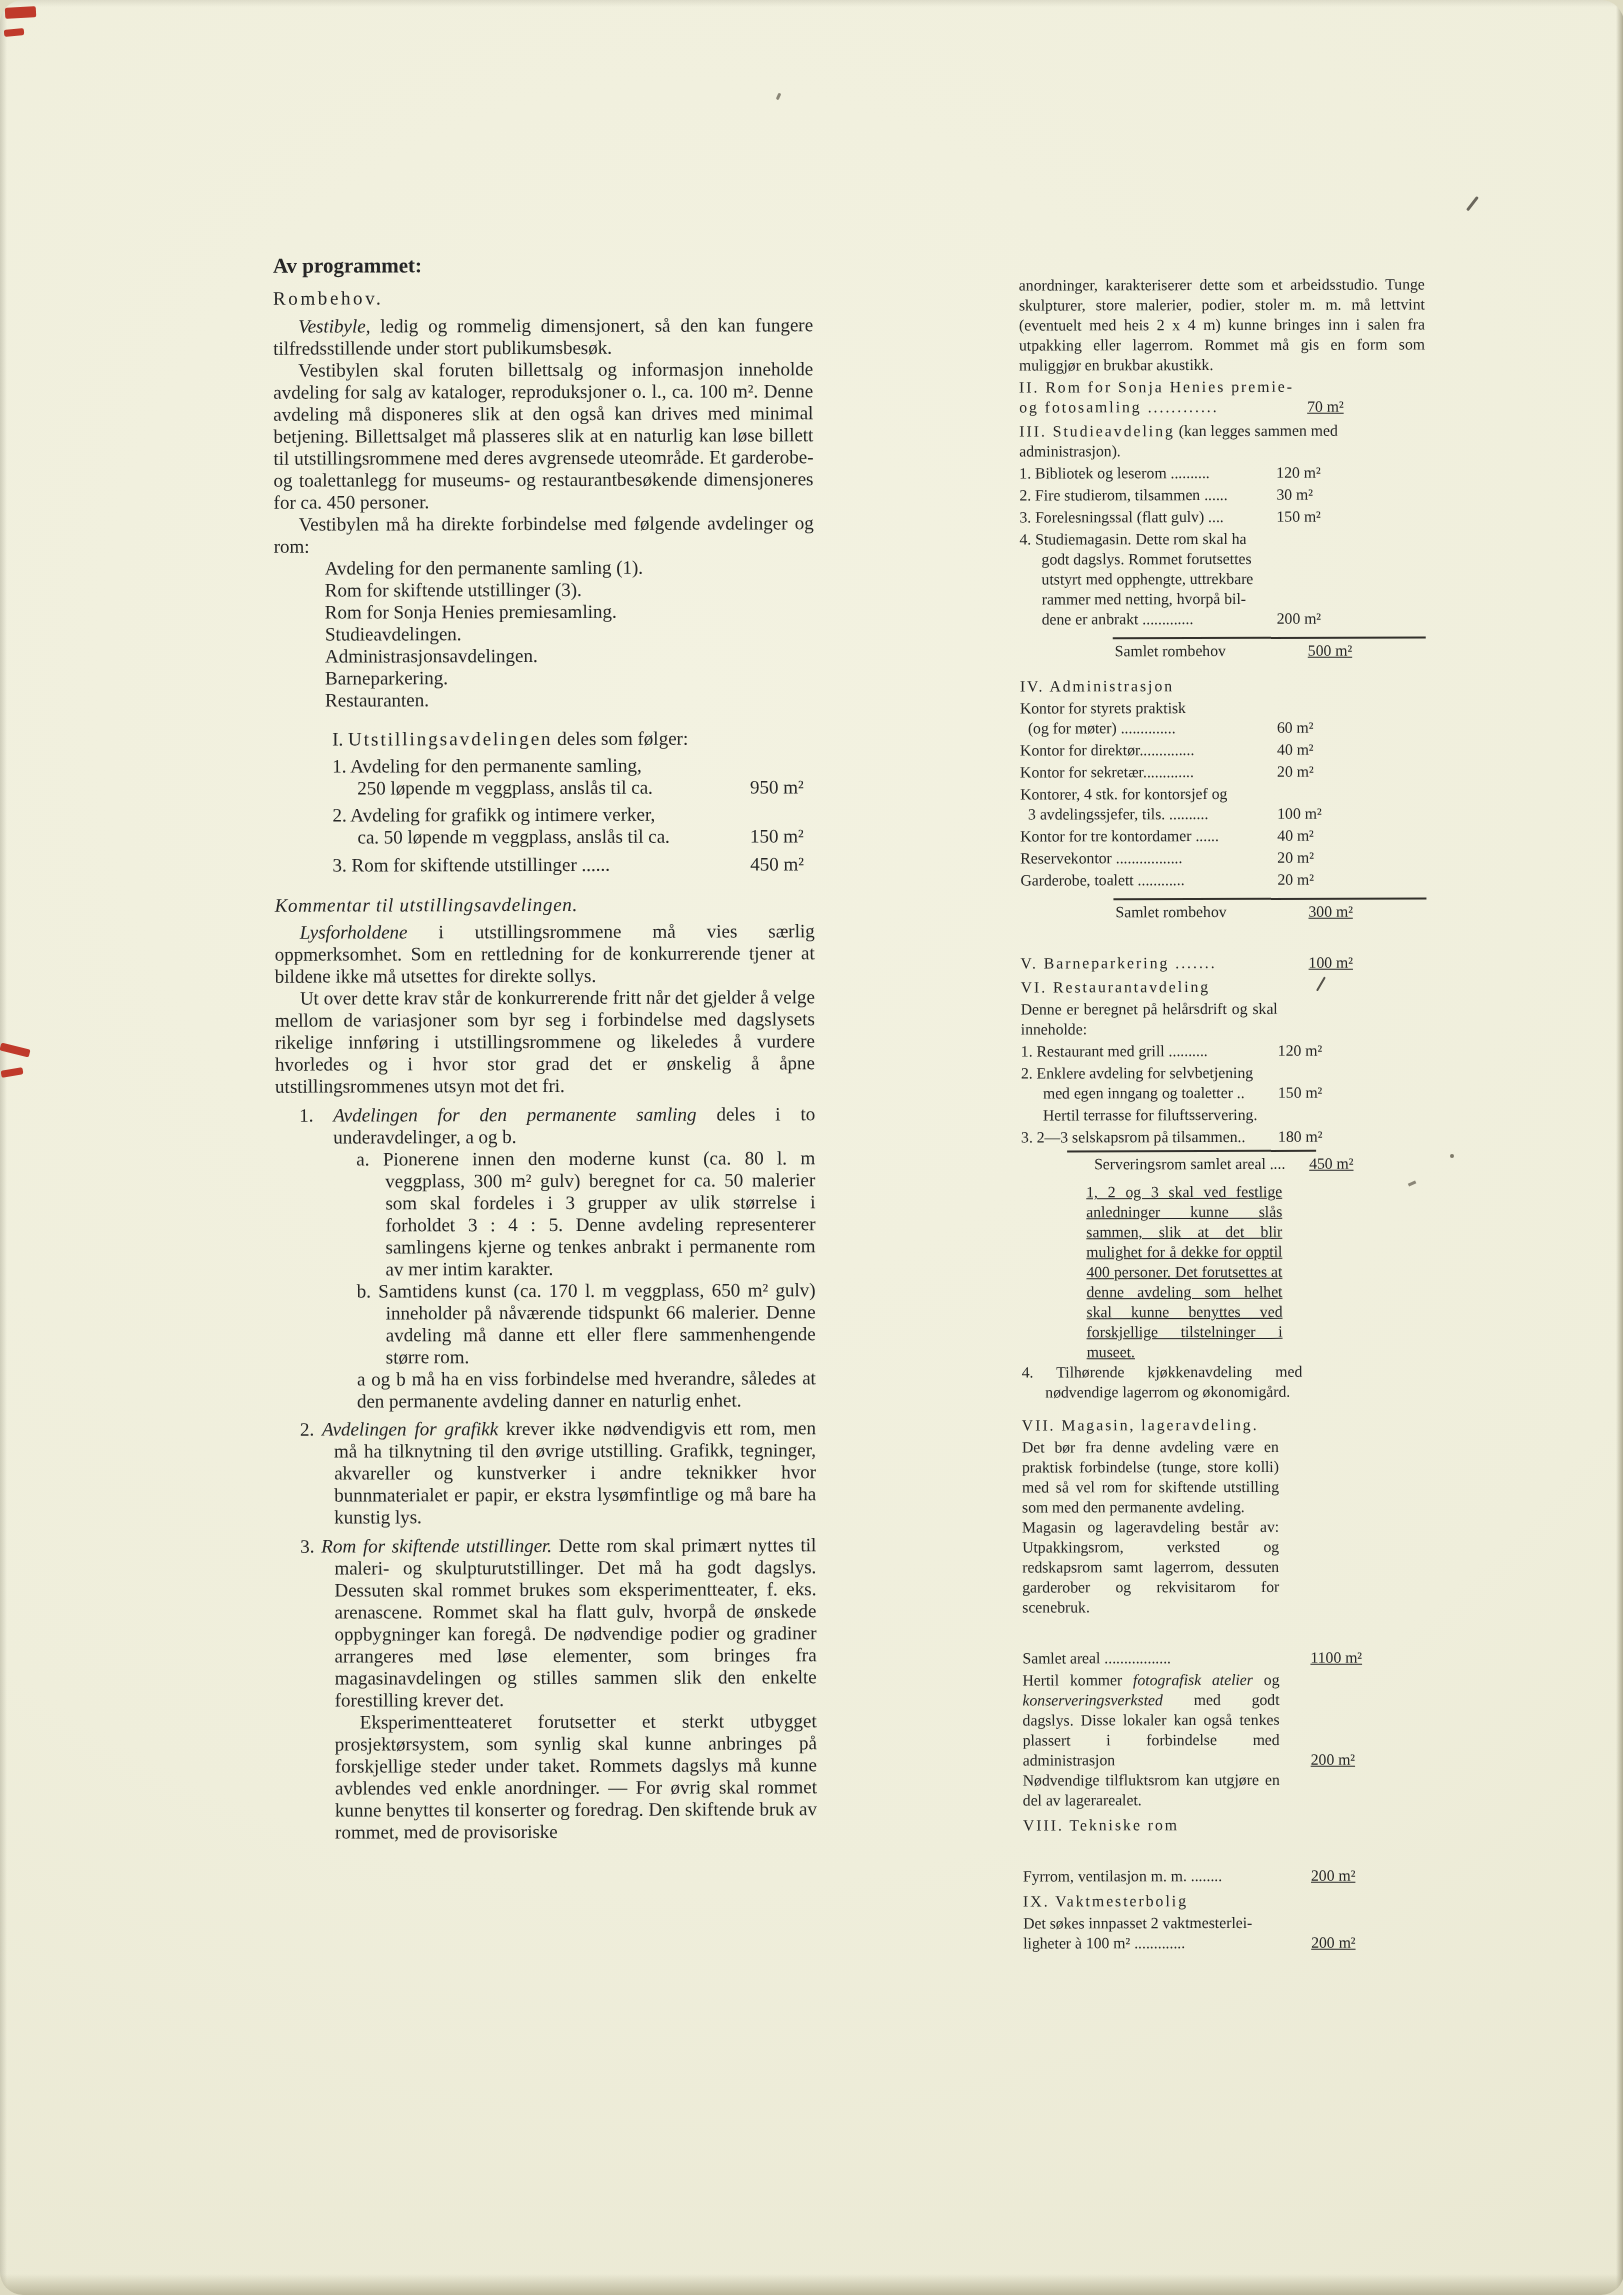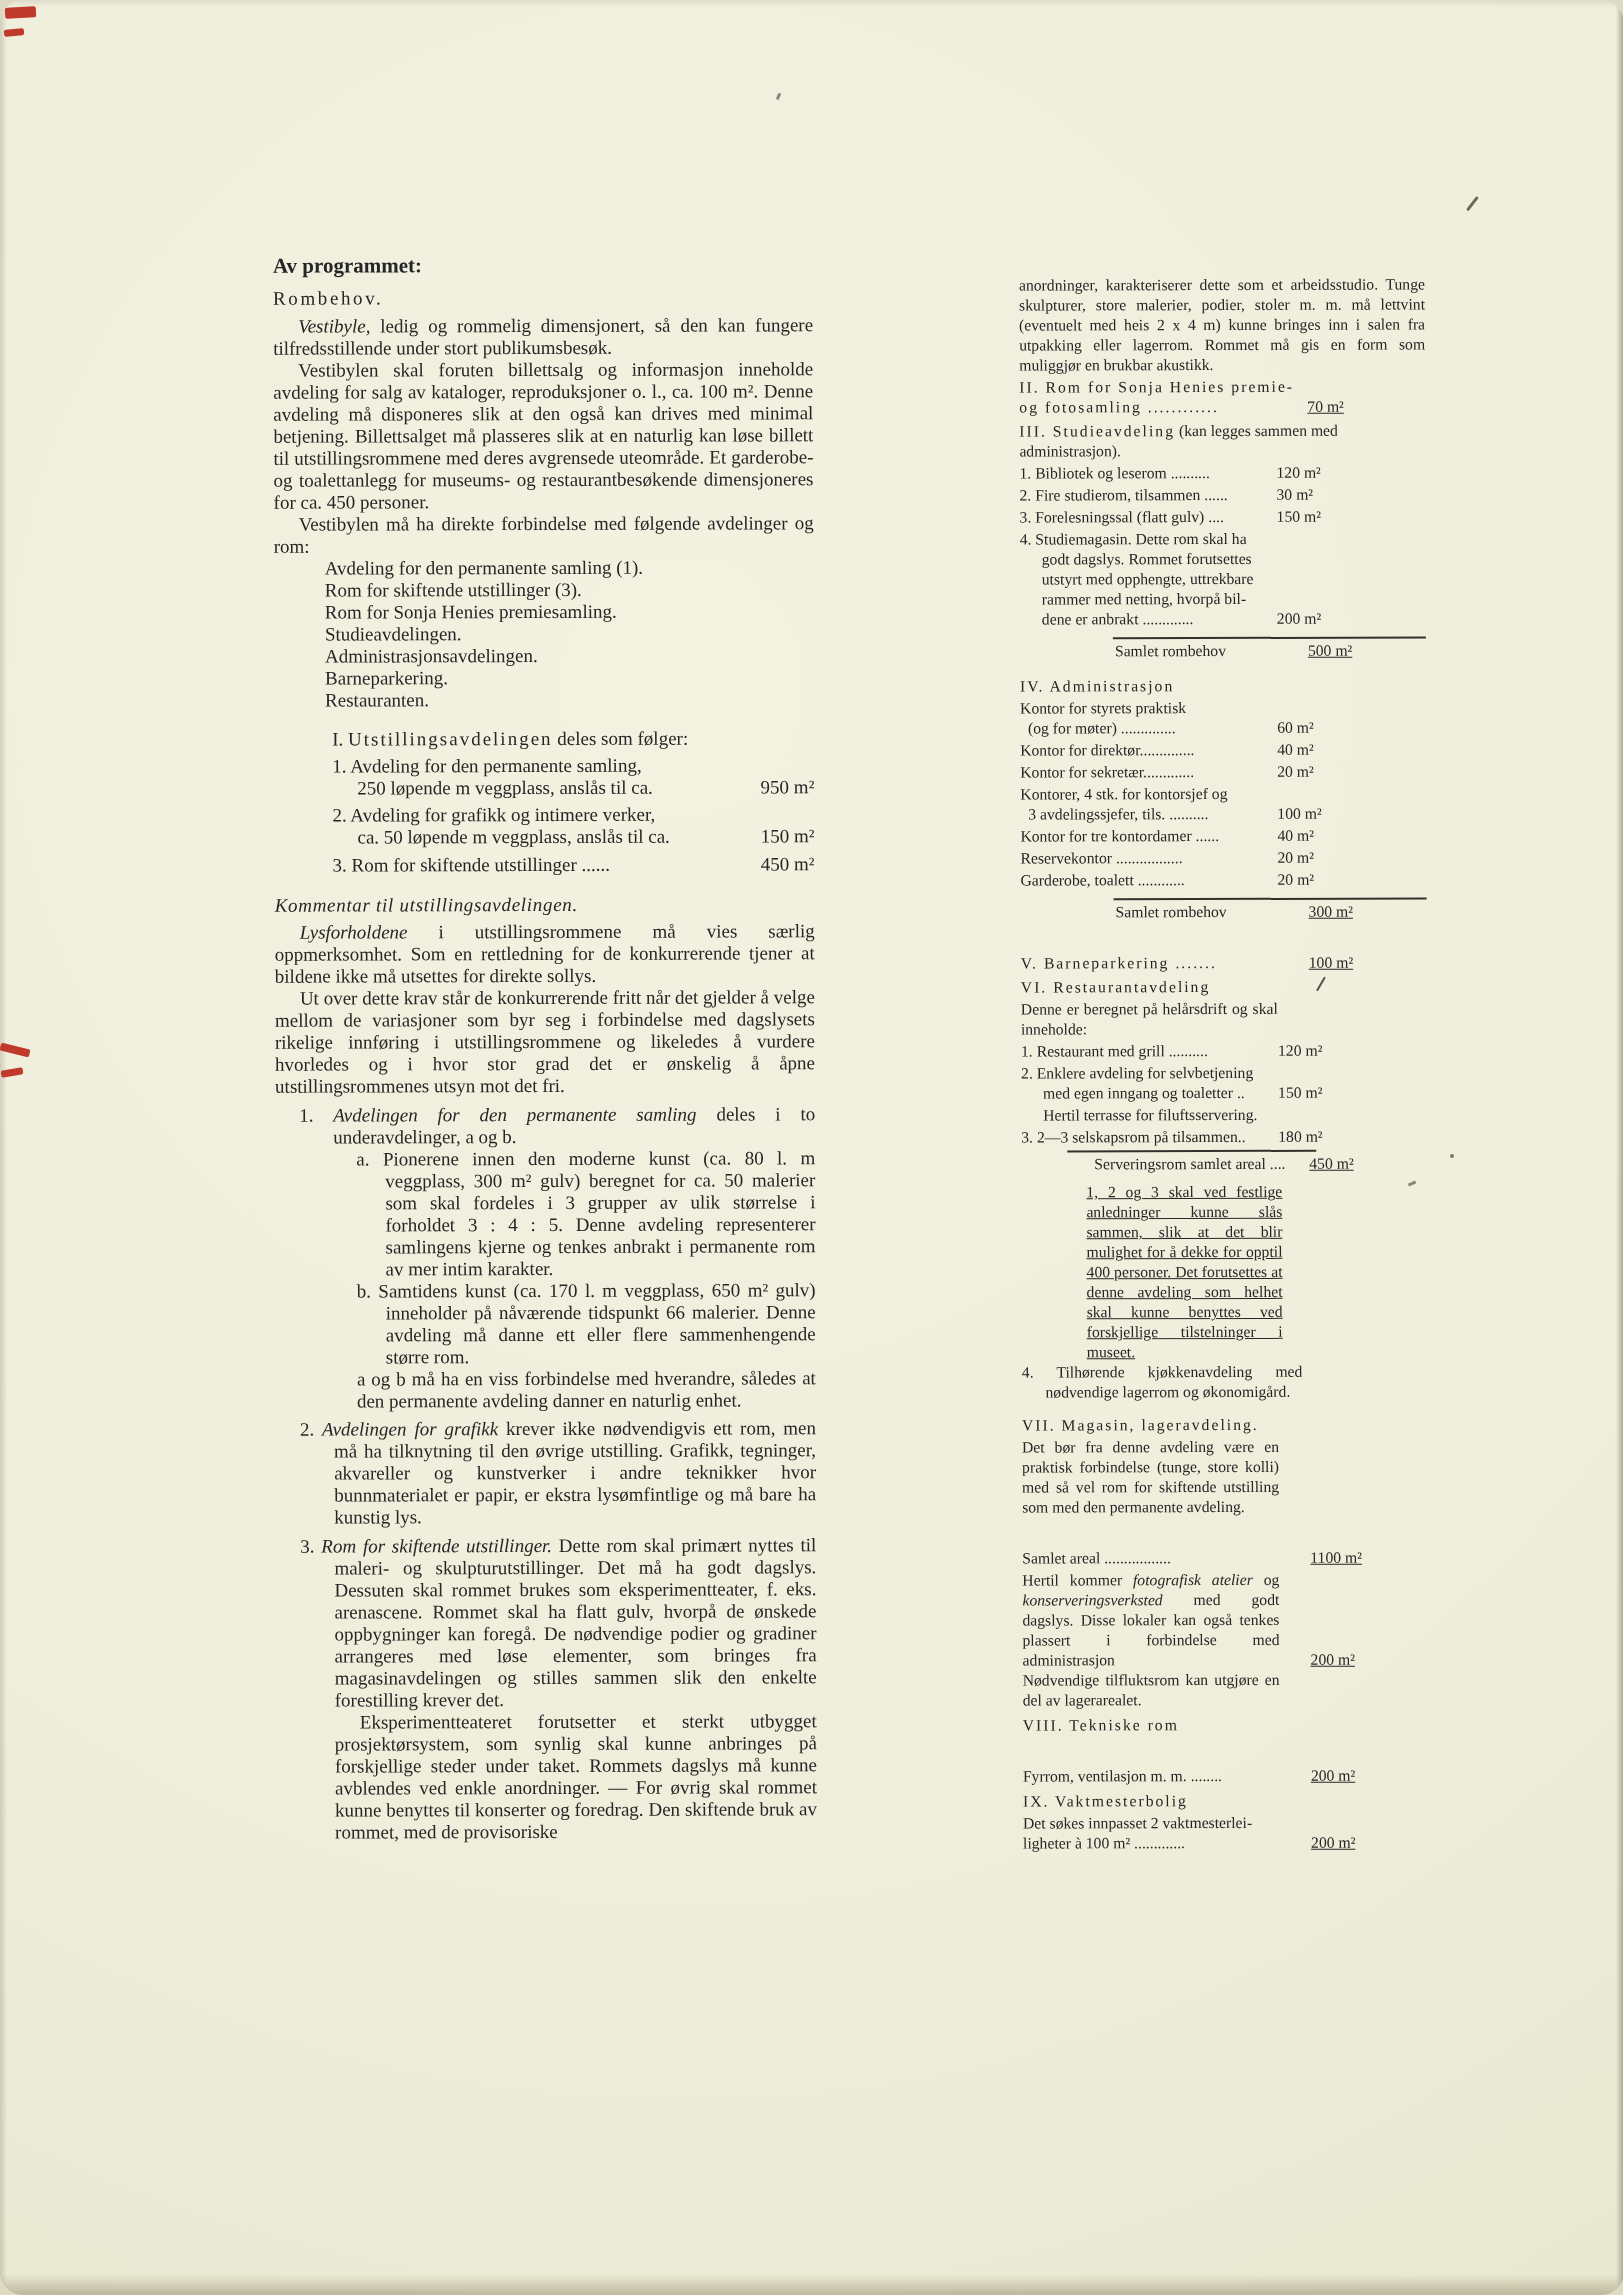--- a/index.html
+++ b/index.html
@@ -42,21 +42,21 @@
   .kommentar{font-style:italic;letter-spacing:0.7px;margin:18.3px 0 5.2px 0;}
   .para{margin:0;text-align:justify;}
   .ind{text-indent:25px;}
   .mt6{margin-top:3.9px}.mt12{margin-top:7.9px}
   .mt20{margin-top:13px}.mt30{margin-top:19.6px}
   
   .conn{margin:0 0 0 51px;}
   .sec1{margin:17px 0 0 0;padding-left:58px;}
   .lrow{display:flex;align-items:flex-end;margin-top:5.2px;}
   .lt{flex:1;padding-left:58px;}
-  .lv{width:75px;flex:none;text-align:right;white-space:nowrap;}
+  .lv{width:75px;flex:none;text-align:center;white-space:nowrap;}
   .blk{display:block;white-space:nowrap;}
   .li2{padding-left:25px;}
   .nitem{margin:6.5px 0 0 0;padding-left:58px;text-indent:-34px;text-align:justify;}
   .subitem{margin:0 0 0 81px;padding-left:29px;text-indent:-29px;text-align:justify;}
   .subcont{margin:0 0 0 81px;text-align:justify;}
   .indent-blk{margin:0 0 0 58px;text-indent:25px;text-align:justify;}
   
   .rc-wide{width:406px;}
   .w380{width:257px;margin:0;text-align:justify;}
   .w520{width:340px;margin:3.9px 0 1.3px 0;}
@@ -324,20 +324,21 @@
       <div class="rv1"></div>
       <div class="rv2">450 m²</div>
     </div>
 
     <p class="p-festlige">1, 2 og 3 skal ved festlige anledninger kunne slås sammen, slik at det blir mulighet for å dekke for opptil 400 personer. Det forutsettes at denne avdeling som helhet skal kunne benyttes ved forskjellige tilstelninger i museet.</p>
 
     <p class="w380 hang mt12">4. Tilhørende kjøkkenavdeling med nødvendige lagerrom og økonomigård.</p>
 
     <p class="spaced-head2" style="margin-top:13px">VII. Magasin, lageravdeling.</p>
     <p class="w380">Det bør fra denne avdeling være en praktisk forbindelse (tunge, store kolli) med så vel rom for skiftende utstilling som med den permanente avdeling.</p>
+    <p class="w380">Magasin og lageravdeling består av: Utpakkingsrom, verksted og redskapsrom samt lagerrom, dessuten garderober og rekvisitarom for scenebruk.</p>
 
     <div class="rrow">
       <div class="rt nw">Samlet areal .................</div>
       <div class="rv1"></div>
       <div class="rv2">1100 m²</div>
     </div>
 
     <div class="rrow">
       <div class="rt" style="text-align:justify"><span>Hertil kommer </span><span class="it">fotografisk atelier</span><span> og </span><span class="it">konserveringsverksted</span><span> med godt dagslys. Disse lokaler kan også tenkes plassert i forbindelse med administrasjon</span></div>
       <div class="rv1"></div>

